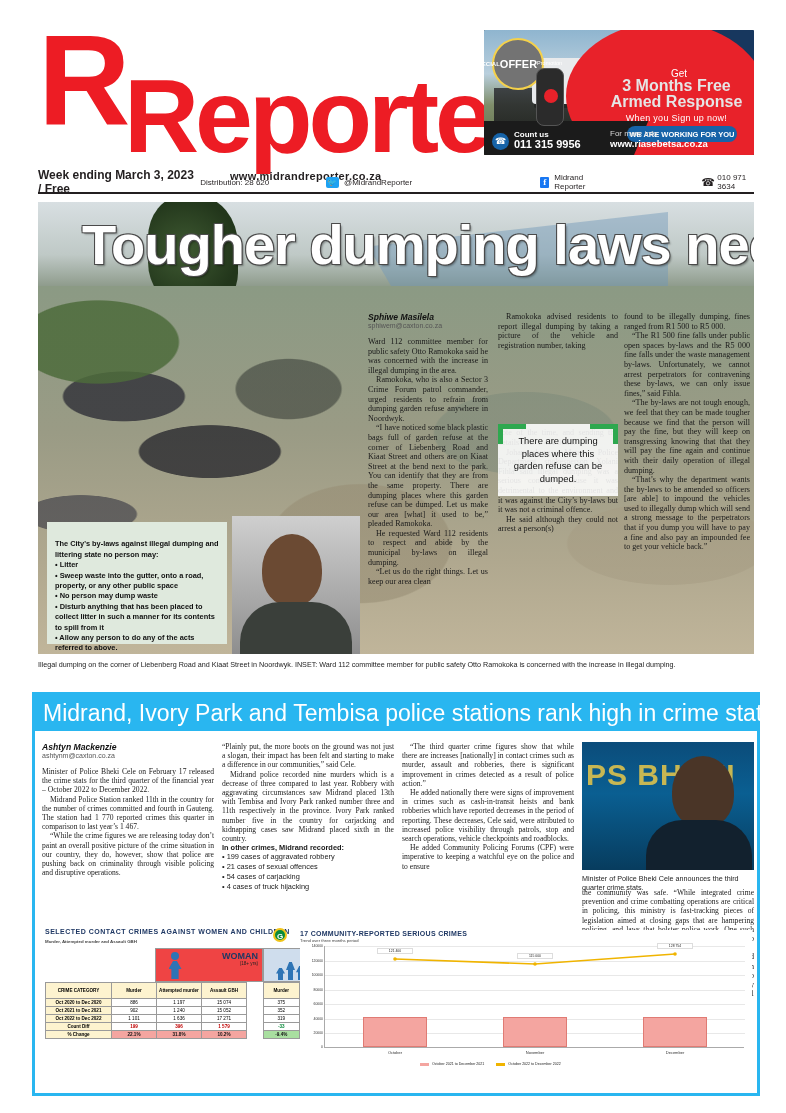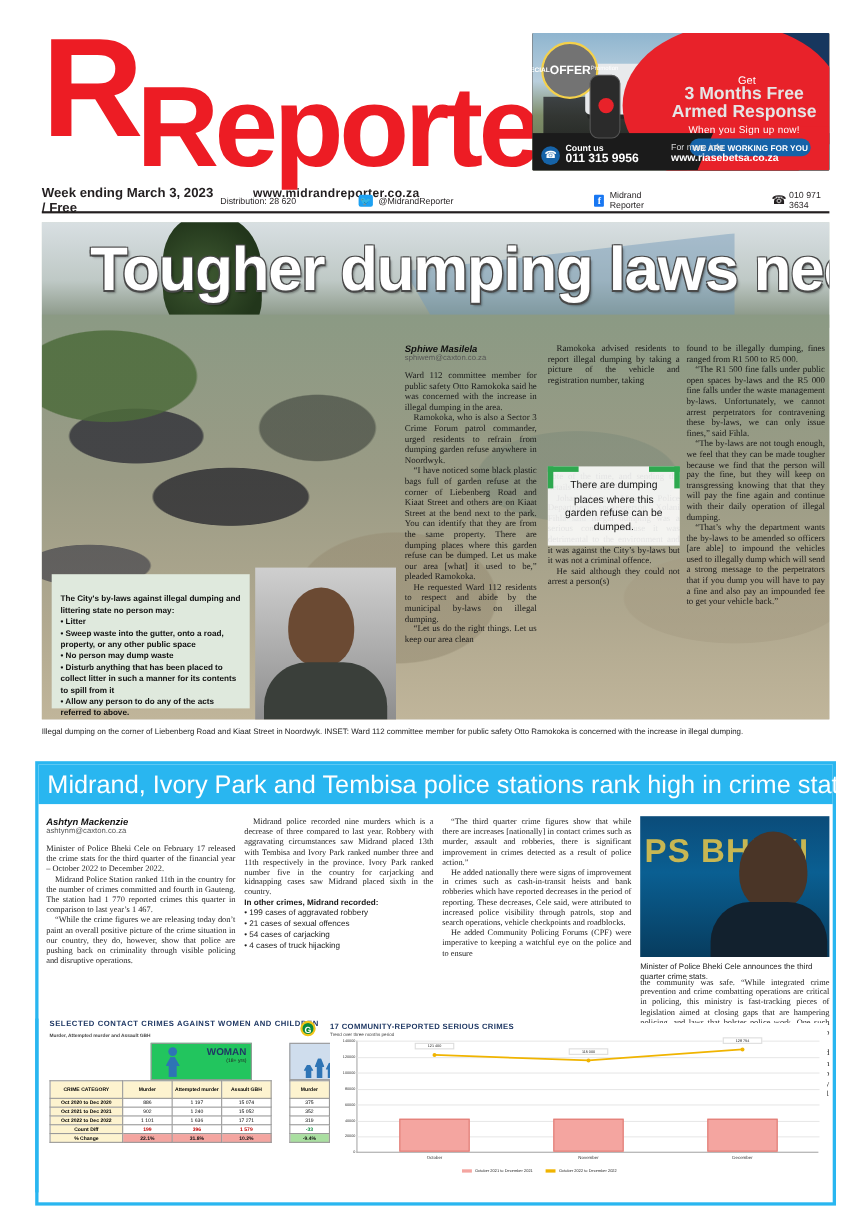--- a/index.html
+++ b/index.html
@@ -315,21 +315,21 @@
   }
   table.ig { border-collapse:collapse; position:absolute; font-family:"Liberation Sans", sans-serif; }
   table.ig td, table.ig th { border:1px solid #9a9a9a; text-align:center; font-size:4.6px; padding:1px; }
   .ig-catcell{ background:#fdf3cf; font-weight:700; font-size:4.6px; }
   .ig-rowhdr{ background:#fdf3cf; font-weight:700; }
   .ig-red{ background:#F4A5A0; font-weight:700; color:#111; }
   .ig-green{ background:#A9DFA0; font-weight:700; color:#111; }
   .ig-diffred{ color:#C00000; font-weight:700; }
   .ig-diffgreen{ color:#0B8A3C; font-weight:700; }
 
-  .womanbox{ position:absolute; left:102px; top:22px; width:92px; height:34px; background:#22c55e; border:1px solid #9a9a9a; }
+  .womanbox{ position:absolute; left:120px; top:22px; width:108px; height:34px; background:#ef4444; border:1px solid #9a9a9a; }
   .childbox{ position:absolute; left:228px; top:22px; width:108px; height:34px; background:#cfdded; border:1px solid #9a9a9a; }
   .boxlabel{ position:absolute; right:4px; top:2px; text-align:right; font-family:"Liberation Sans",sans-serif; }
   .boxlabel .b1{ font-weight:700; font-size:9px; color:#1F3864; }
   .boxlabel .b2{ font-size:4.6px; color:#222; }
   .boxlabel .b3{ font-size:4.2px; color:#222; }
   .pictoW{ position:absolute; left:12px; top:3px; width:14px; height:28px; }
   .pictoW .h{ width:8px;height:8px;border-radius:50%;background:#2E74B5;margin:0 auto;}
   .pictoW .b{ width:13px;height:18px;background:#2E74B5;margin:1px auto 0; clip-path: polygon(35% 0,65% 0,100% 45%,78% 45%,78% 100%,22% 100%,22% 45%,0 45%); }
   .pictoC{ position:absolute; left:10px; top:5px; width:34px; height:26px; }
   .pictoC span{ position:absolute; bottom:0; width:9px; height:16px; background:#2E74B5;
@@ -484,20 +484,21 @@
 
   <div class="s2col k1">
     <div class="byline-name">Ashtyn Mackenzie</div>
     <div class="byline-mail">ashtynm@caxton.co.za</div>
     <p class="noind">Minister of Police Bheki Cele on February 17 released the crime stats for the third quarter of the financial year – October 2022 to December 2022.</p>
     <p>Midrand Police Station ranked 11th in the country for the number of crimes committed and fourth in Gauteng. The station had 1 770 reported crimes this quarter in comparison to last year’s 1 467.</p>
     <p>“While the crime figures we are releasing today don’t paint an overall positive picture of the crime situation in our country, they do, however, show that police are pushing back on criminality through visible policing and disruptive operations.</p>
   </div>
 
   <div class="s2col k2">
+    <p class="noind">“Plainly put, the more boots on the ground was not just a slogan, their impact has been felt and starting to make a difference in our communities,” said Cele.</p>
     <p>Midrand police recorded nine murders which is a decrease of three compared to last year. Robbery with aggravating circumstances saw Midrand placed 13th with Tembisa and Ivory Park ranked number three and 11th respectively in the province. Ivory Park ranked number five in the country for carjacking and kidnapping cases saw Midrand placed sixth in the country.</p>
     <p class="b">In other crimes, Midrand recorded:</p>
     <p class="bullet">• 199 cases of aggravated robbery</p>
     <p class="bullet">• 21 cases of sexual offences</p>
     <p class="bullet">• 54 cases of carjacking</p>
     <p class="bullet">• 4 cases of truck hijacking</p>
   </div>
 
   <div class="s2col k3">
     <p>“The third quarter crime figures show that while there are increases [nationally] in contact crimes such as murder, assault and robberies, there is significant improvement in crimes detected as a result of police action.”</p>

